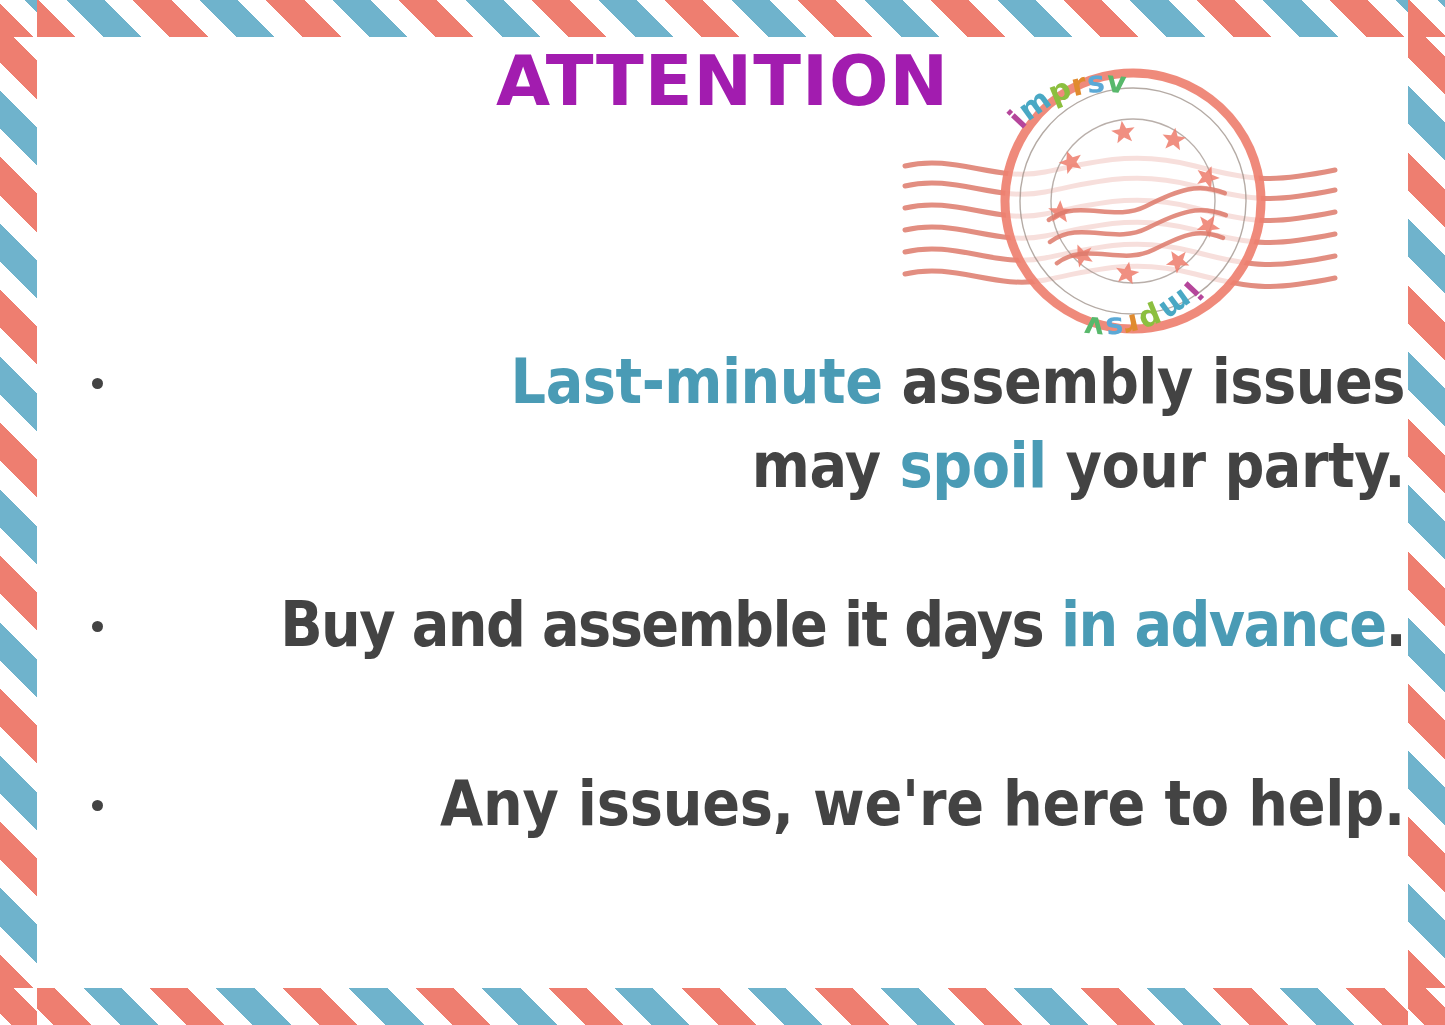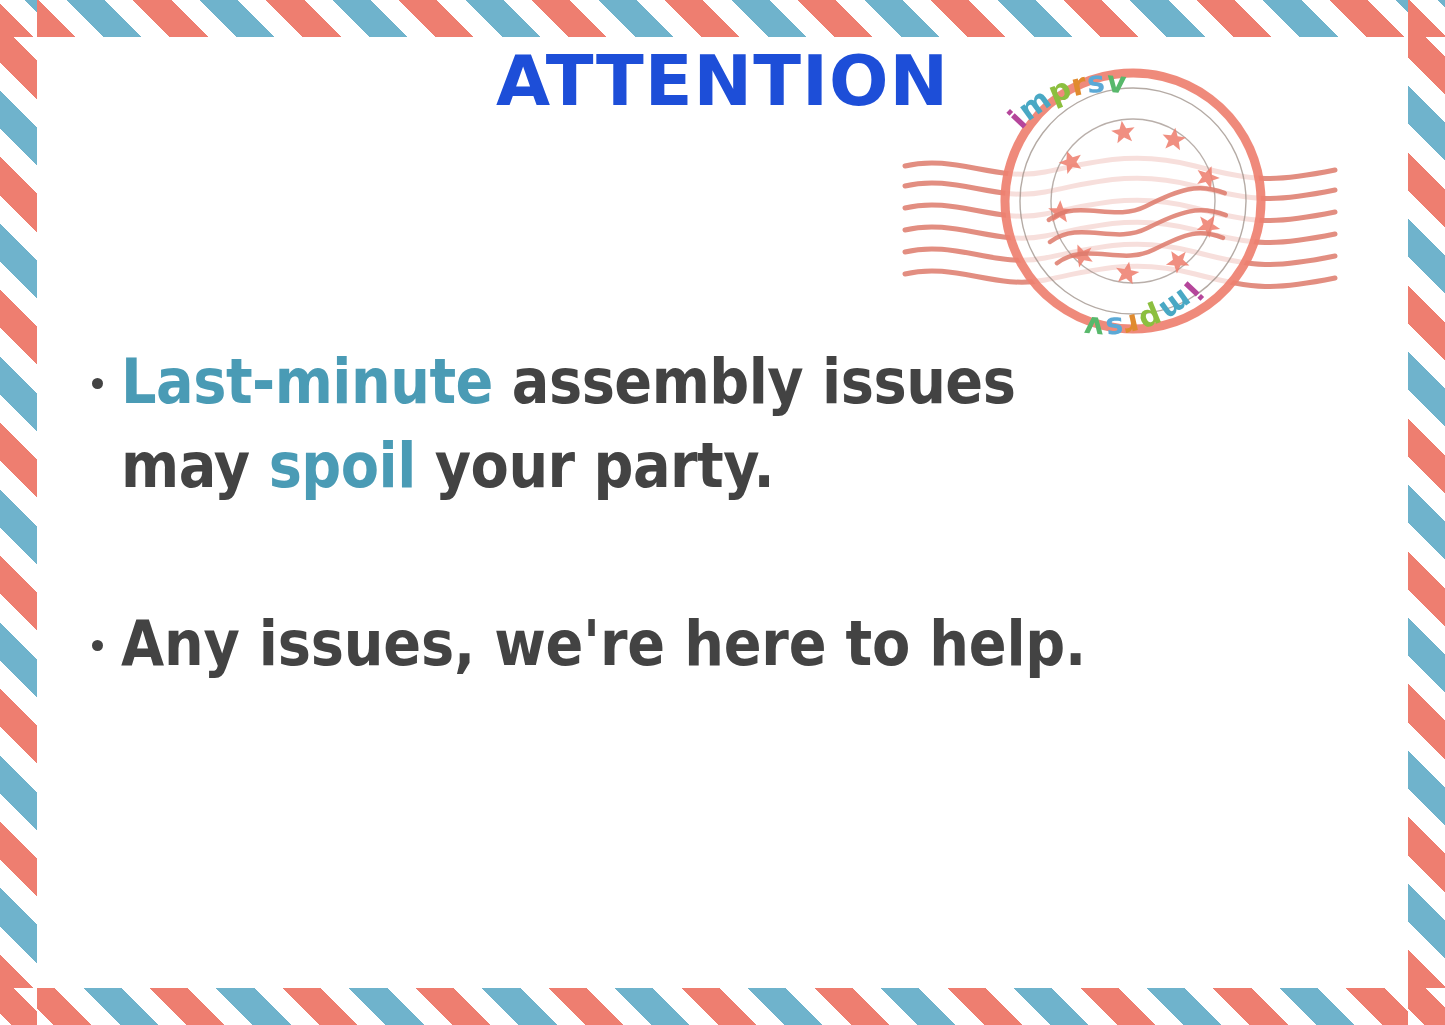--- a/index.html
+++ b/index.html
@@ -66,21 +66,21 @@
     z-index: 3;
   }
 
   
   .title {
     position: absolute;
     left: 0;
     right: 0;
     top: 46px;
     text-align: center;
-    color: #1d4ed8;
+    color: #a21caf;
     font-family: "DejaVu Sans", sans-serif;
     font-weight: 700;
     font-size: 70px;
     letter-spacing: 1px;
     line-height: 1;
   }
 
   
   .stamp-wrap {
     position: absolute;
@@ -110,21 +110,21 @@
   }
   .bullet-dot {
     flex: 0 0 auto;
     width: 11px;
     height: 11px;
     border-radius: 50%;
     background: #434343;
     margin-top: 38px;
     margin-right: 18px;
   }
-  .bullet-text { flex: 1 1 auto; }
+  .bullet-text { flex: 1 1 auto; text-align: right; }
   .hl { color: #4A9BB5; }
 
   .b1 { margin-top: 0; }
   .b2 { margin-top: 76px; }
   .b3 { margin-top: 95px; }
 
   .b2 .bullet-text, .b3 .bullet-text { white-space: nowrap; }
   .b2 .bullet-text { letter-spacing: -1.6px; }
   .b3 .bullet-text { letter-spacing: -0.2px; }
 </style>
@@ -219,20 +219,24 @@
     <div class="bullets">
 
       <div class="bullet-row b1">
         <span class="bullet-dot"></span>
         <span class="bullet-text">
           <span class="hl">Last-minute</span><span> assembly issues</span><br>
           <span>may </span><span class="hl">spoil</span><span> your party.</span>
         </span>
       </div>
 
+      <div class="bullet-row b2">
+        <span class="bullet-dot"></span>
+        <span class="bullet-text"><span>Buy and assemble it days </span><span class="hl">in advance</span><span>.</span></span>
+      </div>
 
       <div class="bullet-row b3">
         <span class="bullet-dot"></span>
         <span class="bullet-text">Any issues, we're here to help.</span>
       </div>
 
     </div>
   </div>
 </div>
 

